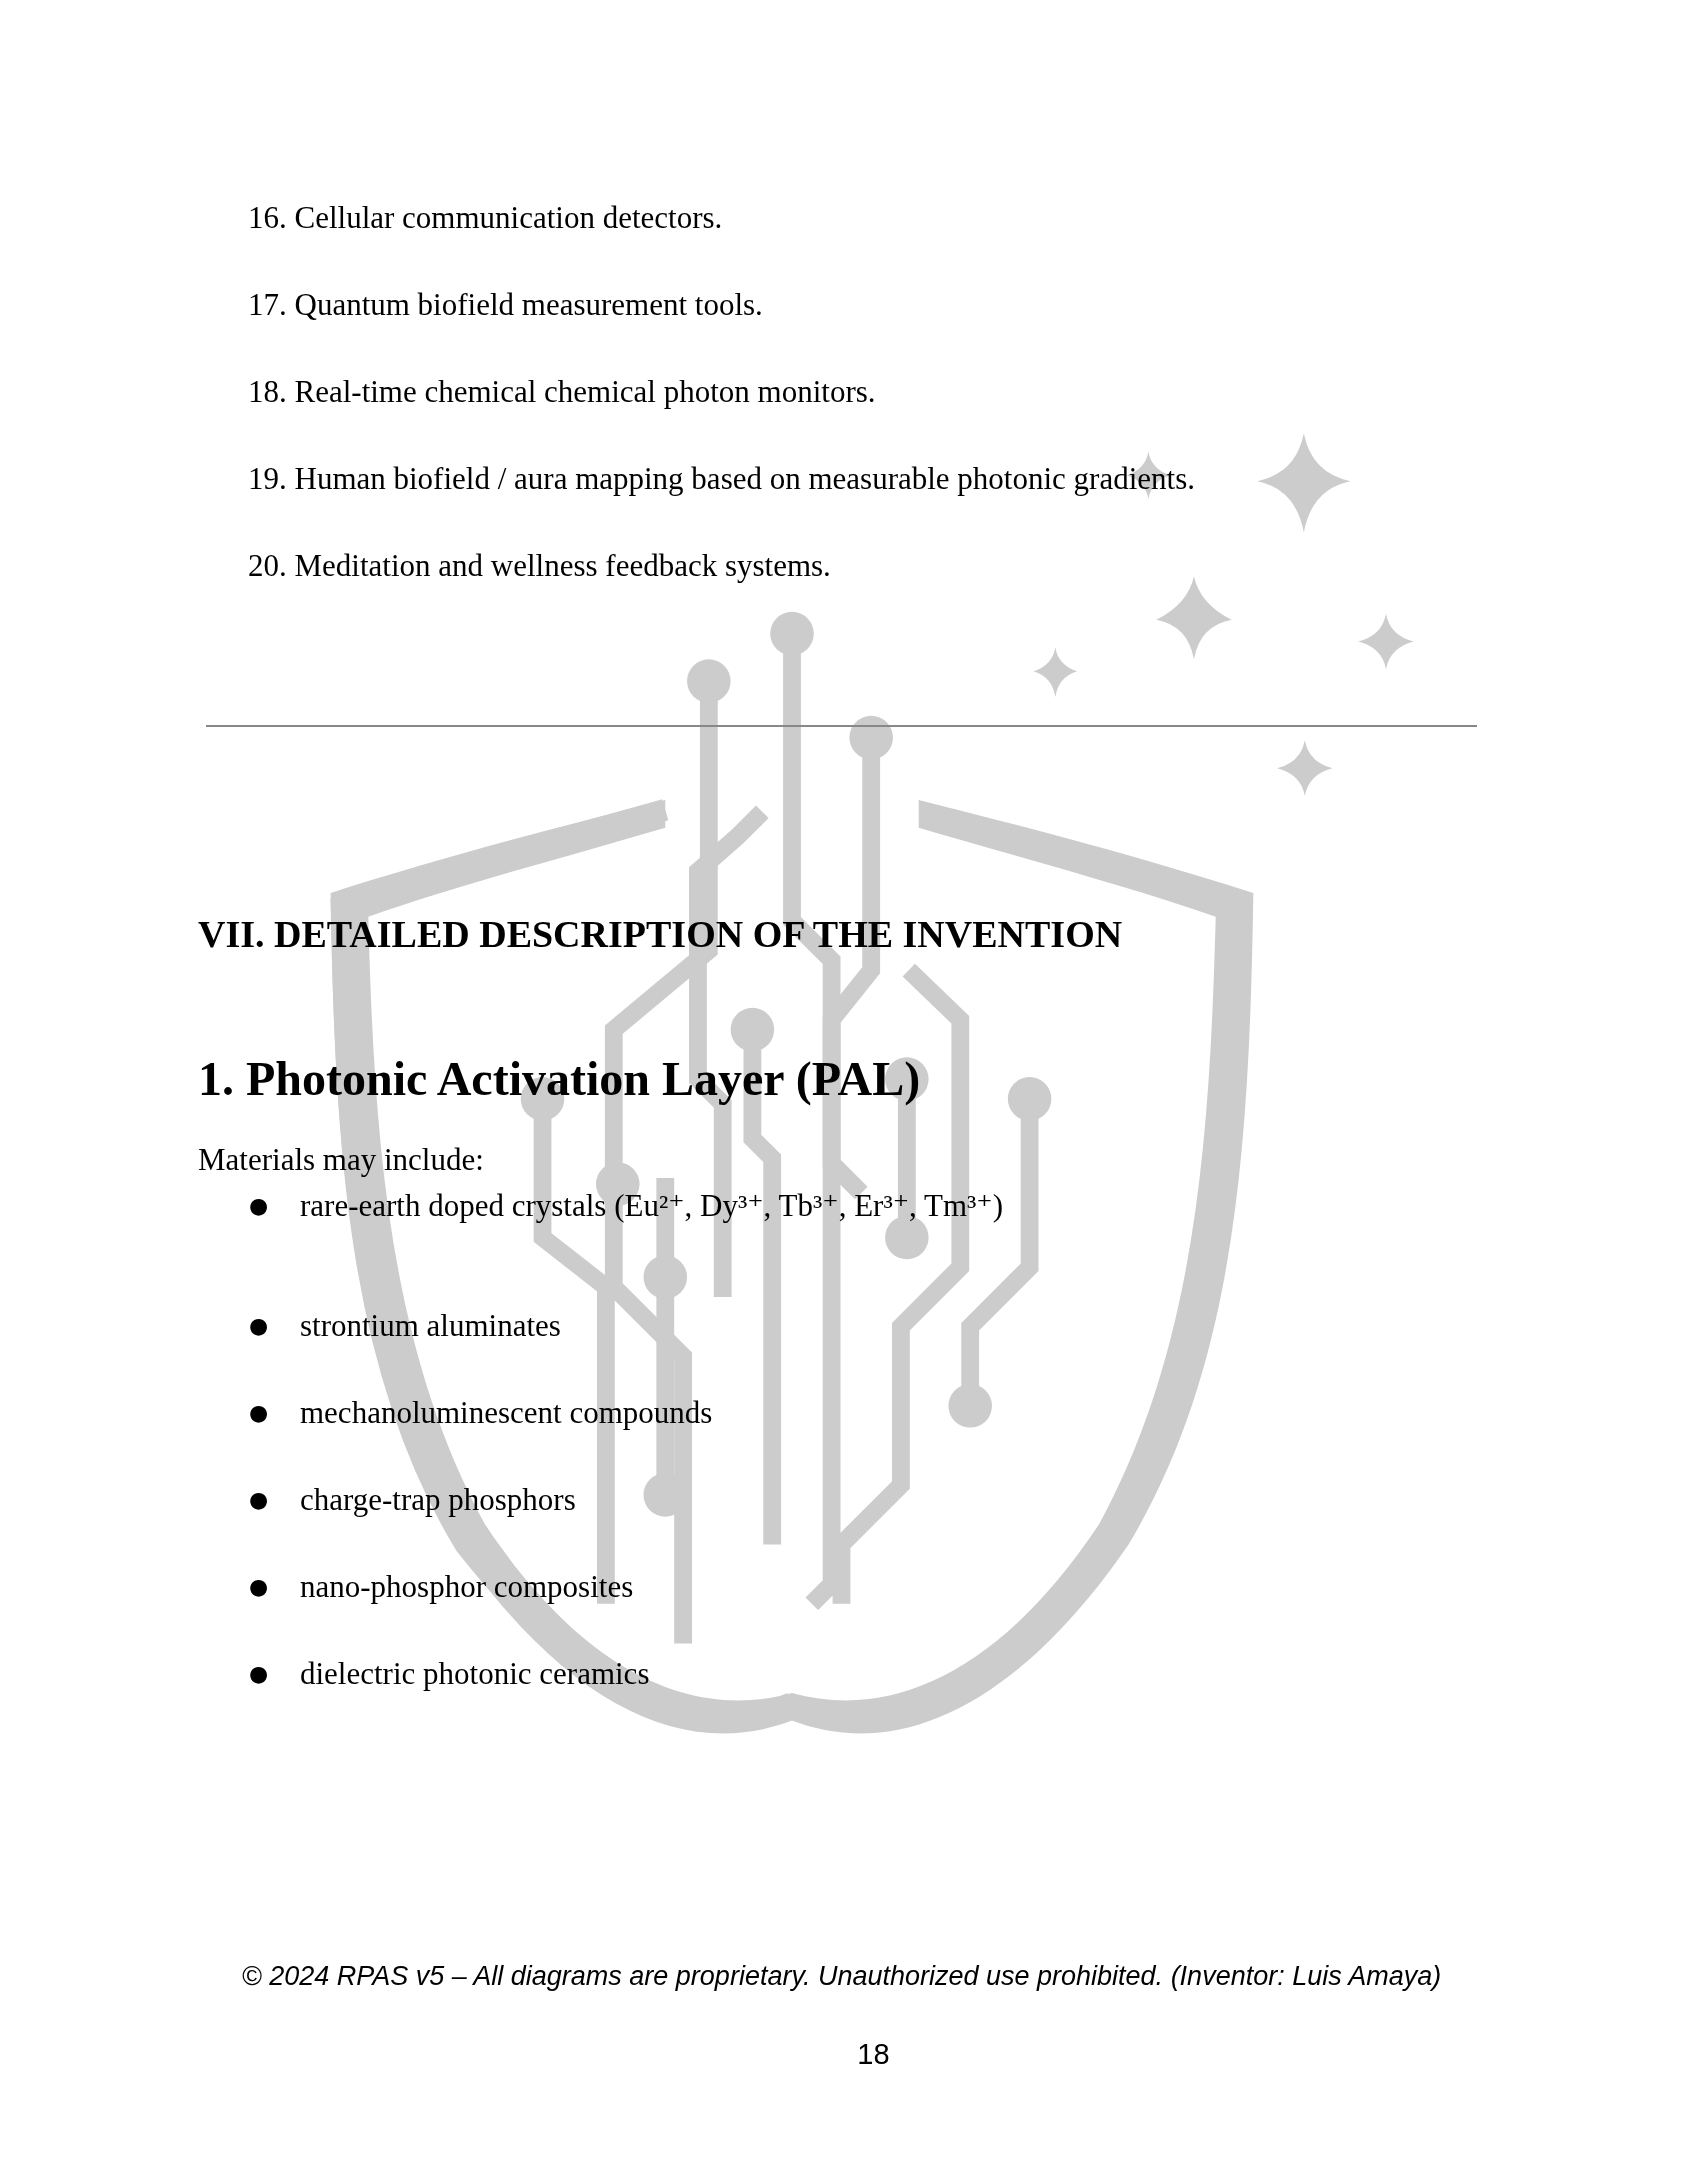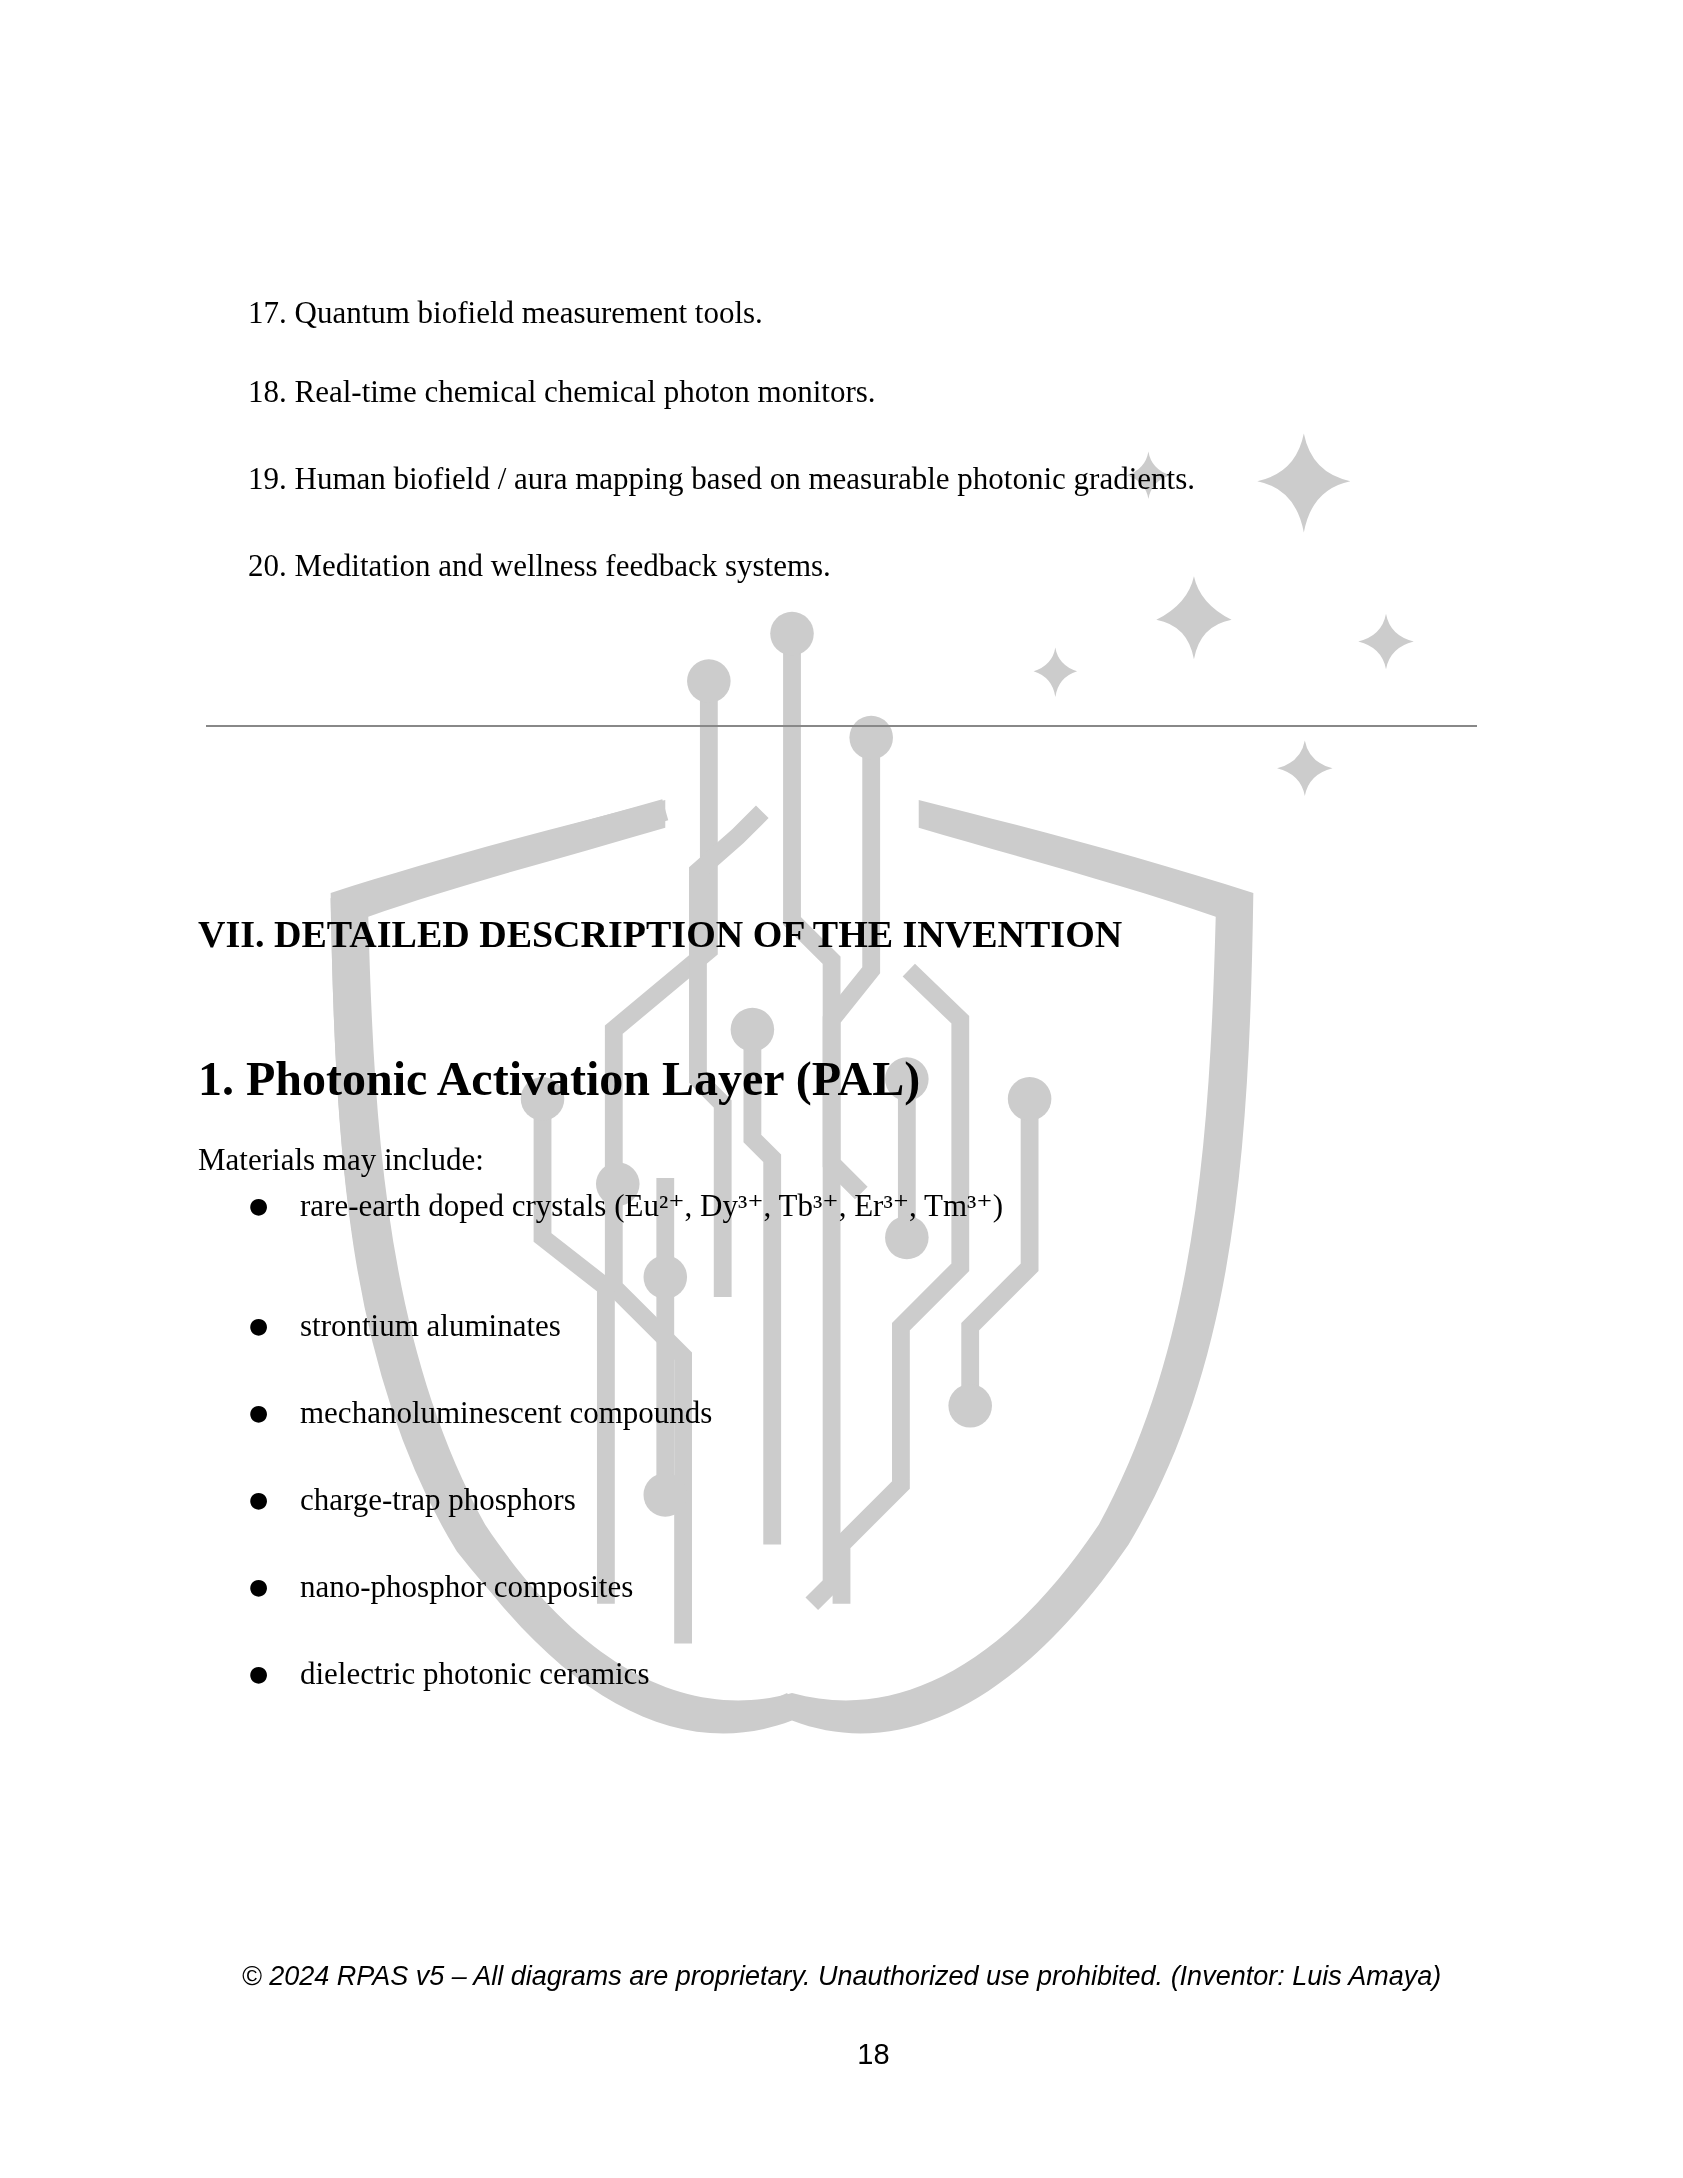--- a/index.html
+++ b/index.html
@@ -64,21 +64,25 @@
     <path d="M1206 582 Q 1212 610 1244 626 Q 1212 632 1206 666 Q 1200 632 1168 626 Q 1200 610 1206 582 Z"></path>
     <path d="M1400 620 Q 1404 642 1428 648 Q 1404 654 1400 676 Q 1396 654 1372 648 Q 1396 642 1400 620 Z"></path>
     <path d="M1066 654 Q 1069 672 1088 678 Q 1069 684 1066 704 Q 1063 684 1044 678 Q 1063 672 1066 654 Z"></path>
     <path d="M1318 748 Q 1322 770 1346 776 Q 1322 782 1318 804 Q 1314 782 1290 776 Q 1314 770 1318 748 Z"></path>
     <path d="M1160 456 Q 1163 474 1182 480 Q 1163 486 1160 504 Q 1157 486 1138 480 Q 1157 474 1160 456 Z"></path>
   </g>
 </svg>
 
 <div class="content">
 
-  <div class="num-item" style="top:295px;">
+  <div class="num-item" style="top:200px;">
+    <span>16.</span>
+    <span>Cellular communication detectors.</span>
+  </div>
+  <div class="num-item" style="top:287px;">
     <span>17.</span>
     <span>Quantum biofield measurement tools.</span>
   </div>
   <div class="num-item" style="top:374px;">
     <span>18.</span>
     <span>Real-time chemical chemical photon monitors.</span>
   </div>
   <div class="num-item" style="top:461px;">
     <span>19.</span>
     <span>Human biofield / aura mapping based on measurable photonic gradients.</span>

